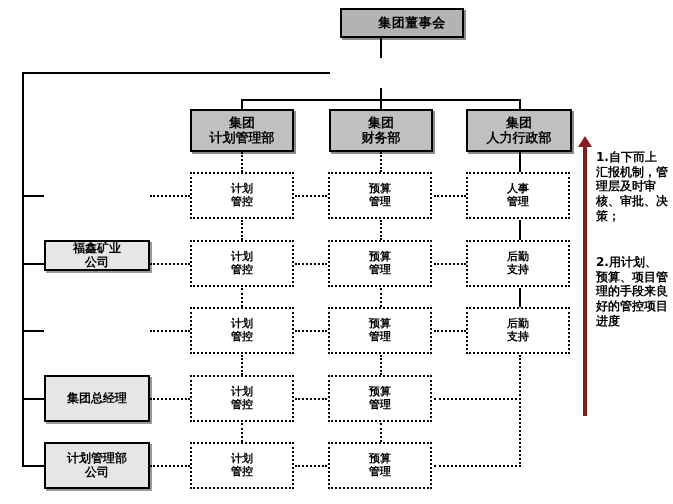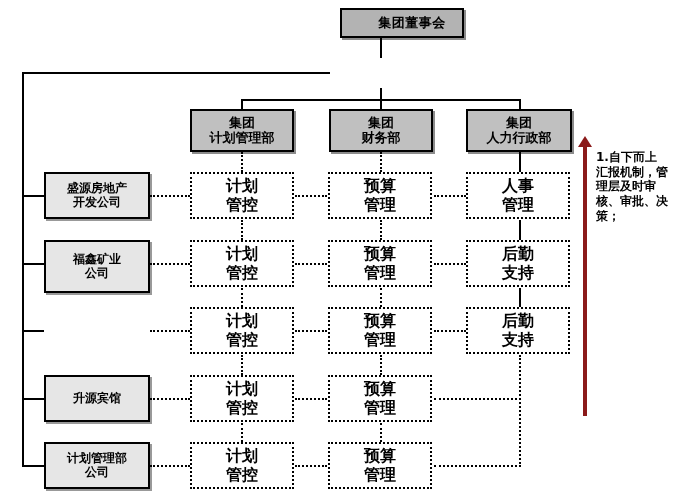--- a/index.html
+++ b/index.html
@@ -10,21 +10,21 @@
   .box{position:absolute;box-sizing:border-box;display:flex;align-items:center;
        justify-content:center;text-align:center;line-height:1.15;font-weight:bold;
        color:#000;white-space:pre-line;}
 
   .box.hdr{background:#b3b3b3;border:2px solid #000;box-shadow:2px 2px 0 rgba(0,0,0,.45);
            font-size:13px;letter-spacing:.5px;}
   .box.dept{background:#c0c0c0;border:2px solid #000;box-shadow:2px 2px 0 rgba(0,0,0,.45);
             font-size:13px;}
   .box.unit{background:#e6e6e6;border:2px solid #000;box-shadow:2px 2px 0 rgba(0,0,0,.40);
             font-size:12px;}
-  .box.cell{background:#ffffff;border:2px dotted #000;font-size:16px;}
+  .box.cell{background:#ffffff;border:2px dotted #000;font-size:11px;}
 
   
   .ln{position:absolute;background:#000;}
   .vln{width:2px;}
   .hln{height:2px;}
 
   .dln{position:absolute;}
   .dv{width:0;border-left:2px dotted #000;}
   .dh{height:0;border-top:2px dotted #000;}
 
@@ -98,25 +98,23 @@
 
   <div class="box hdr" style="left:340px;top:8px;width:124px;height:30px;padding-left:20px;">集团董事会</div>
 
   <div class="box dept" style="left:190px;top:109px;width:104px;height:43px;">集团
 计划管理部</div>
   <div class="box dept" style="left:329px;top:109px;width:104px;height:43px;">集团
 财务部</div>
   <div class="box dept" style="left:466px;top:109px;width:106px;height:43px;">集团
 人力行政部</div>
 
-  <div class="box unit" style="left:44px;top:172px;width:106px;height:47px;">盛源房地产
-开发公司</div>
-  <div class="box unit" style="left:44px;top:240px;width:106px;height:53px;">福鑫矿业
+  <div class="box unit" style="left:44px;top:240px;width:106px;height:31px;">福鑫矿业
 公司</div>
-  <div class="box unit" style="left:44px;top:375px;width:106px;height:47px;">升源宾馆</div>
+  <div class="box unit" style="left:44px;top:375px;width:106px;height:47px;">集团总经理</div>
   <div class="box unit" style="left:44px;top:442px;width:106px;height:47px;">计划管理部
 公司</div>
 
   <div class="box cell" style="left:190px;top:172px;width:104px;height:47px;">计划
 管控</div>
   <div class="box cell" style="left:190px;top:240px;width:104px;height:47px;">计划
 管控</div>
   <div class="box cell" style="left:190px;top:307px;width:104px;height:47px;">计划
 管控</div>
   <div class="box cell" style="left:190px;top:375px;width:104px;height:47px;">计划
@@ -139,14 +137,15 @@
 管理</div>
   <div class="box cell" style="left:466px;top:240px;width:104px;height:47px;">后勤
 支持</div>
   <div class="box cell" style="left:466px;top:307px;width:104px;height:47px;">后勤
 支持</div>
 
   <div class="arrow-head" style="left:578px;top:136px;"></div>
   <div class="arrow-shaft" style="left:583px;top:146px;height:270px;"></div>
 
   <div class="note" style="left:596px;top:150px;width:72px;">1.自下而上汇报机制，管理层及时审核、审批、决策；</div>
+  <div class="note" style="left:596px;top:255px;width:72px;">2.用计划、预算、项目管理的手段来良好的管控项目进度</div>
 
 </div>
 
 </body></html>

